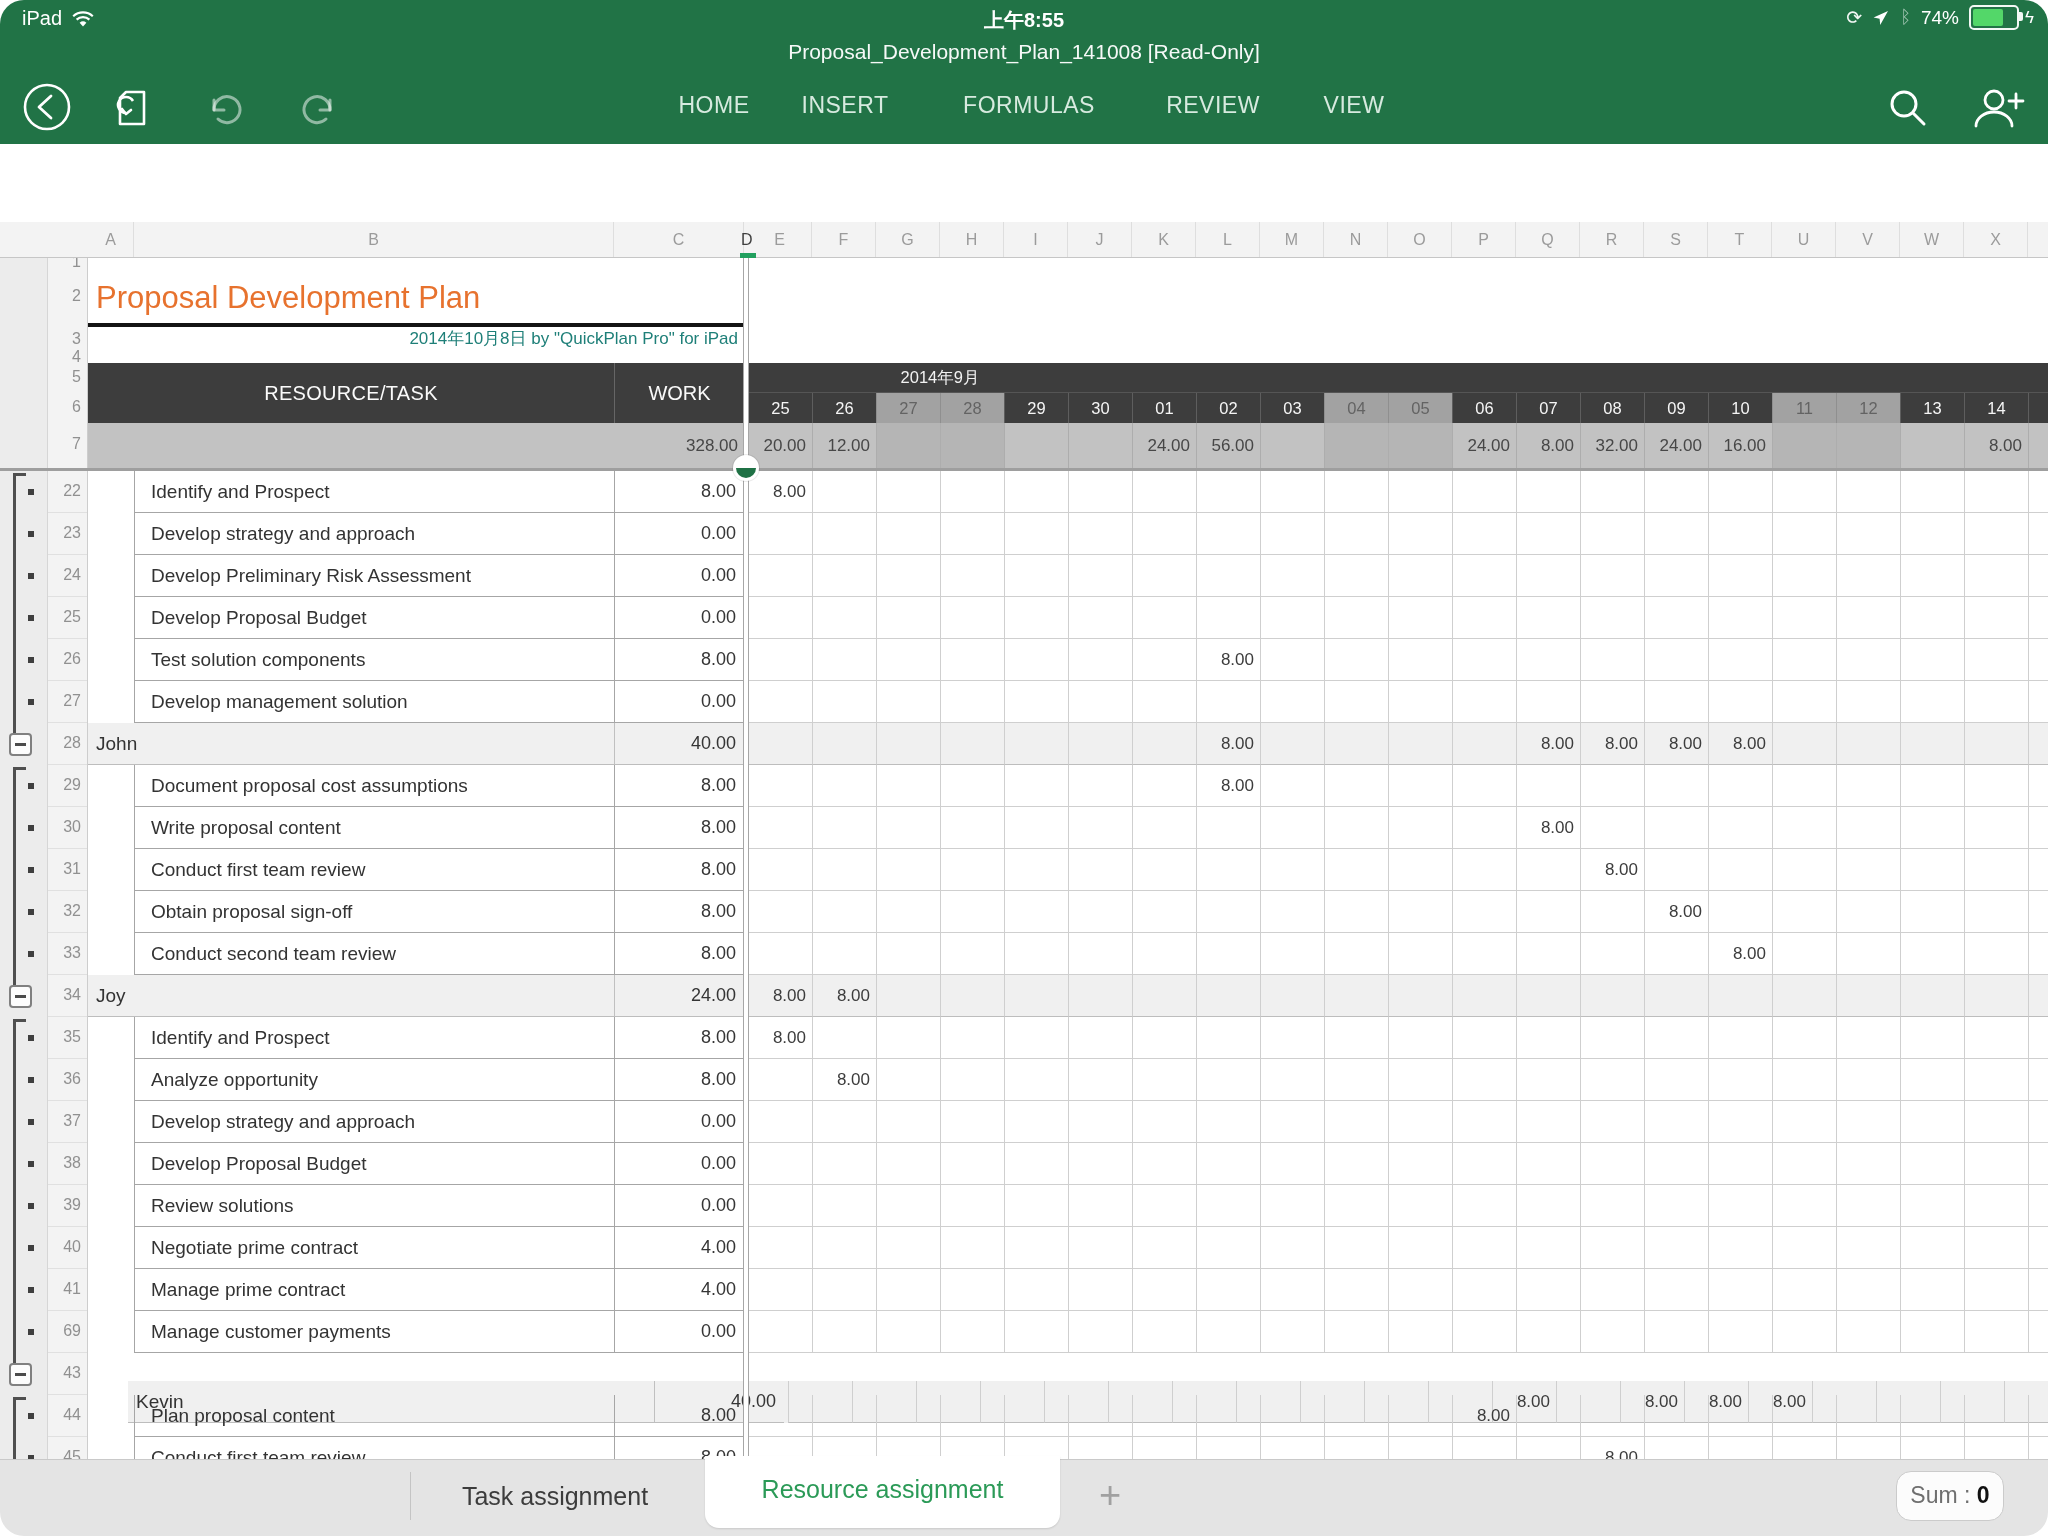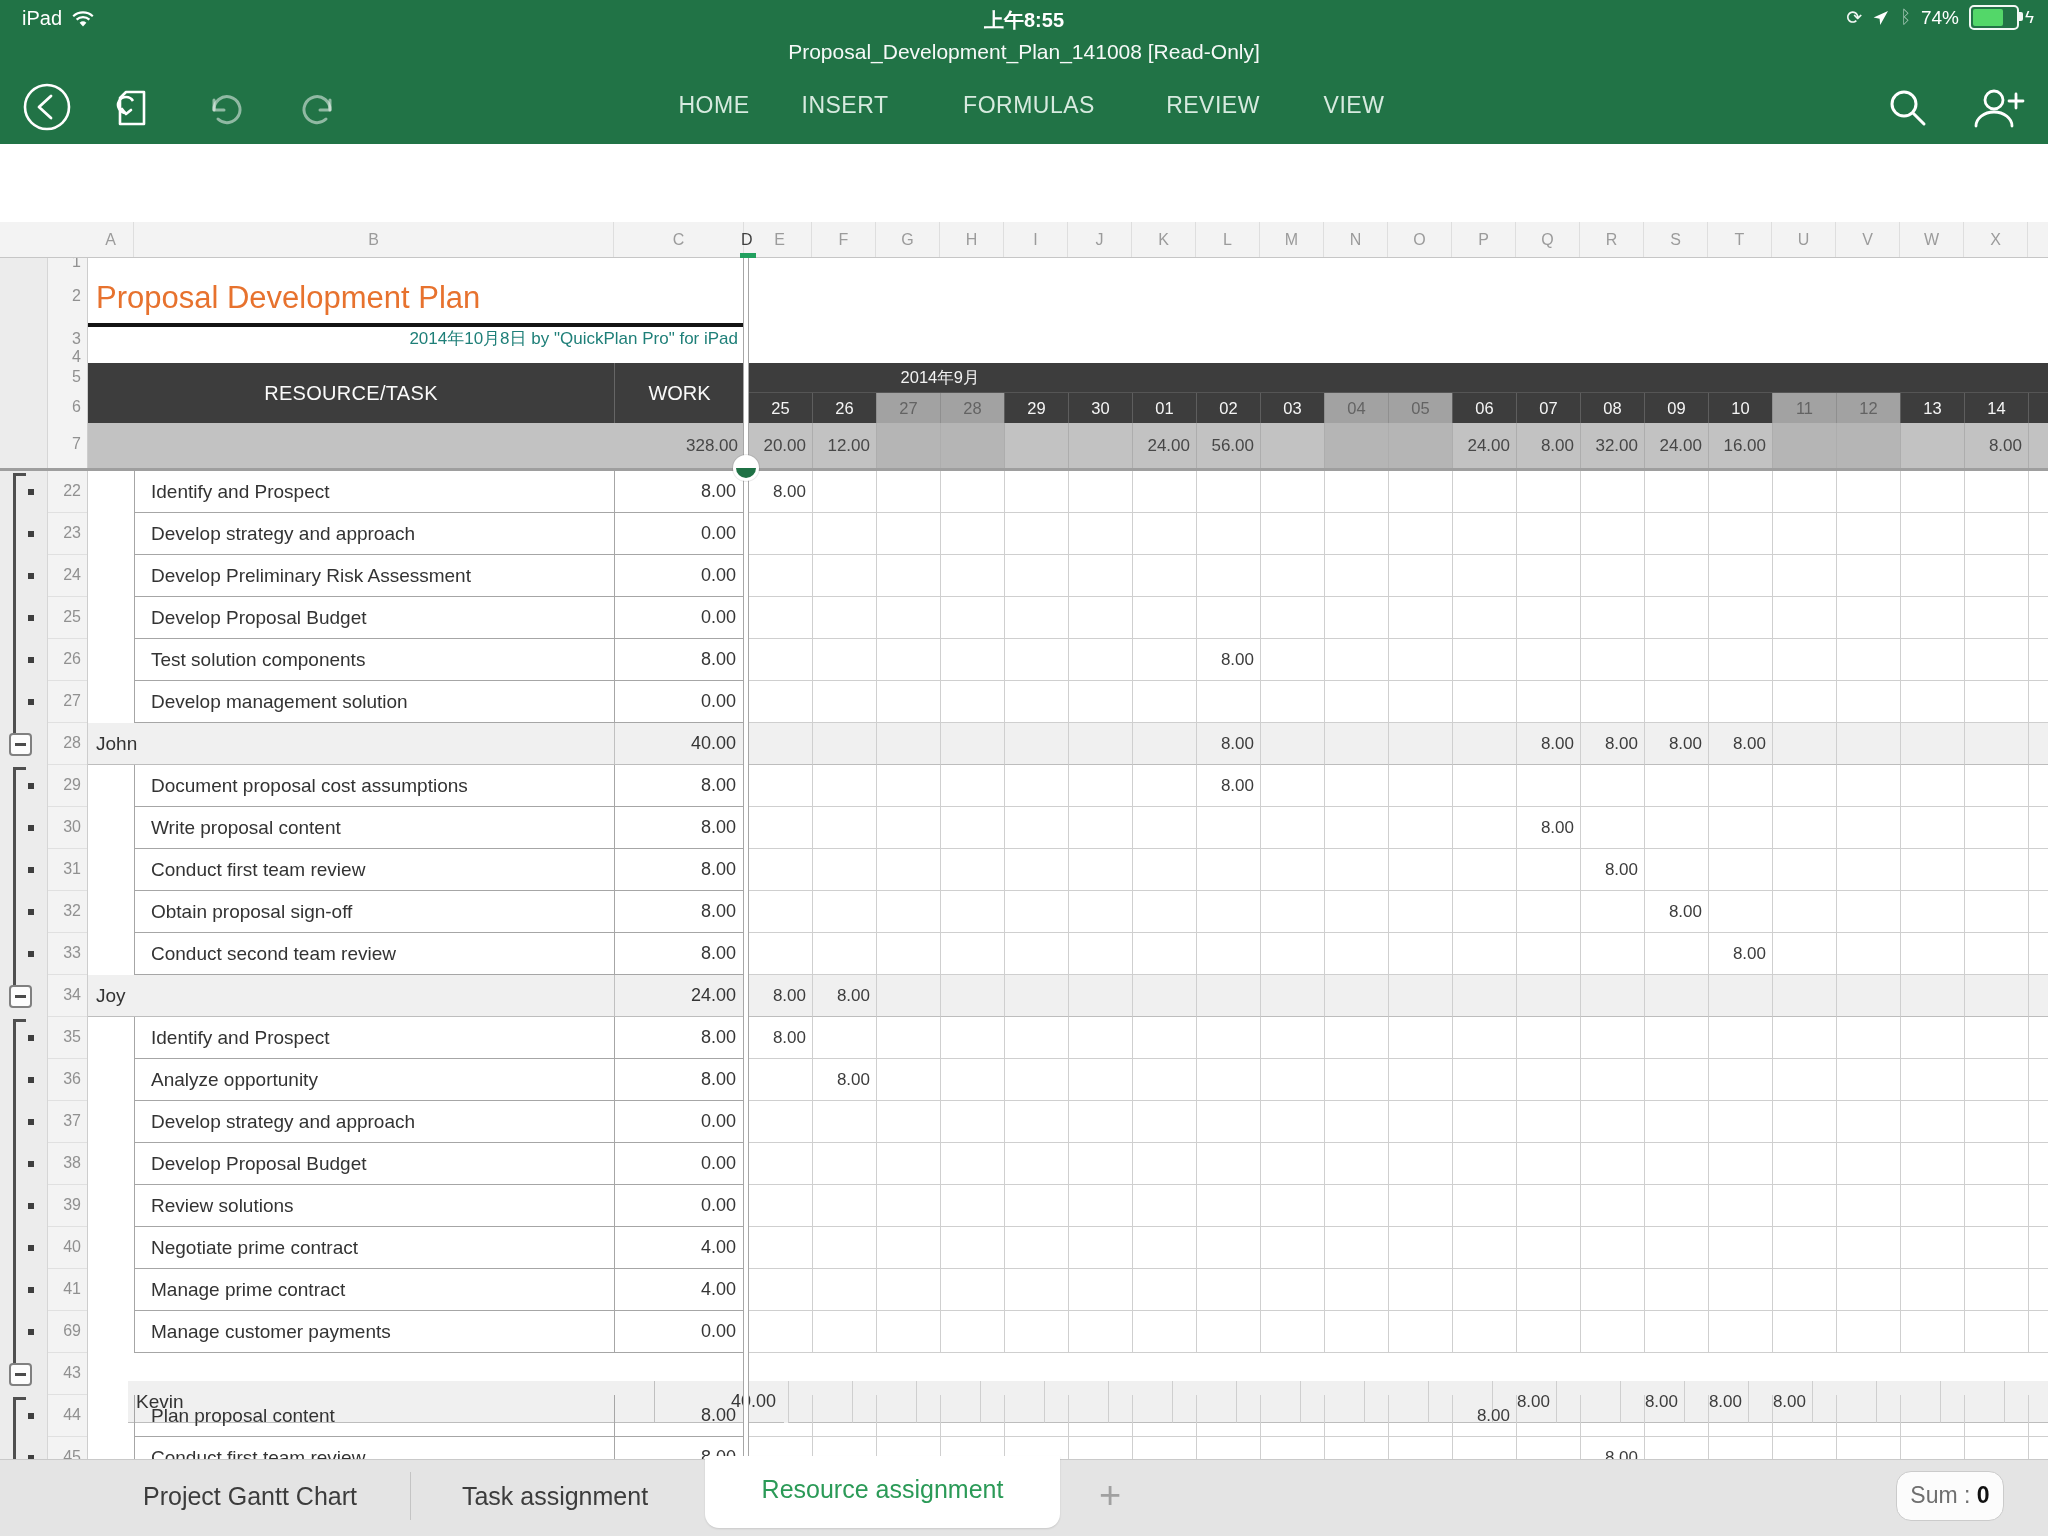--- a/index.html
+++ b/index.html
@@ -1,17 +1,17 @@
 <!DOCTYPE html>
 <html><head>
 <meta charset="utf-8">
 <style>
   html,body{margin:0;padding:0;background:#fff;}
   #app{position:relative;width:2048px;height:1536px;overflow:hidden;background:#fff;
-       font-family:"Liberation Sans","DejaVu Sans",sans-serif;-webkit-font-smoothing:antialiased;}
+       font-family:"Liberation Sans","DejaVu Sans",sans-serif;border-radius:24px;-webkit-font-smoothing:antialiased;}
   .abs{position:absolute;}
   
   .statusbar{left:0;top:0;width:2048px;height:40px;background:#217346;color:#fff;}
   .sb-left{left:22px;top:7px;font-size:20px;color:#fff;}
   .sb-time{left:0;top:7px;width:2048px;text-align:center;font-size:20px;font-weight:bold;color:#fff;}
   .sb-right{right:14px;top:5px;display:flex;align-items:center;gap:10px;color:#fff;}
   .batt{position:relative;width:46px;height:21px;border:2px solid rgba(255,255,255,.95);border-radius:5px;}
   .batt-fill{position:absolute;left:2px;top:2px;bottom:2px;width:30px;border-radius:2px;}
   .batt-tip{position:absolute;right:-6px;top:5px;width:4px;height:9px;background:rgba(255,255,255,.95);border-radius:0 2px 2px 0;}
   .titlebar{left:0;top:40px;width:2048px;height:26px;background:#217346;text-align:center;
@@ -953,21 +953,20 @@
         <div class="cell dcell" style="left: 1876px; width: 64px;"></div>
         <div class="cell dcell" style="left: 1940px; width: 20px;"></div>
       </div>
     </div>
 
   <div class="abs splitbar-v"></div>
   <div class="abs splitline-h"></div>
   <div class="abs handle"></div>
 
   <div class="abs tabbar">
-    <span class="tablabel" style="left:115px;width:270px;">Project Gantt Chart</span>
     <span class="tabsep"></span>
     <span class="tablabel" style="left:415px;width:280px;">Task assignment</span>
     <div class="activetab">
       <span>Resource assignment</span>
     </div>
     <span class="addtab">+</span>
     <span class="sumpill"><span>Sum :</span>&nbsp;<b>0</b></span>
   </div>
 </div>
 

